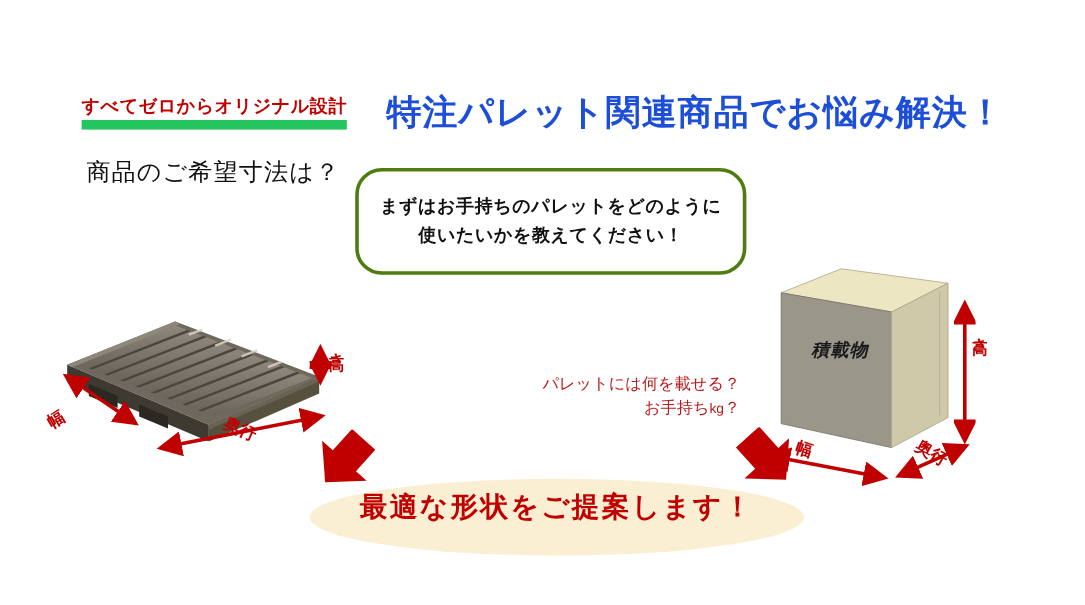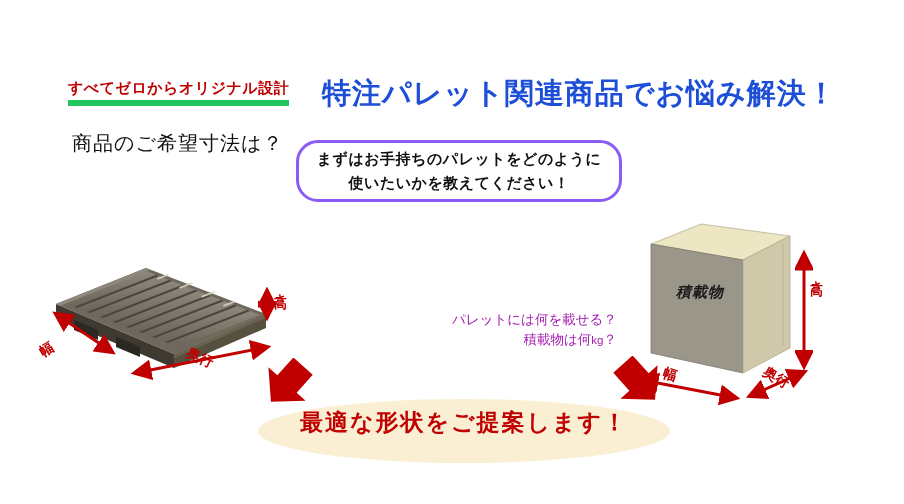--- a/index.html
+++ b/index.html
@@ -20,21 +20,21 @@
   .abs { position: absolute; }
 
   
   #tagline {
     left: 68px;
     top: 79px;
     font-size: 15px;
     font-weight: bold;
     color: #C00000;
     letter-spacing: 0.5px;
-    border-bottom: 6px solid #22c55e;
+    border-bottom: 8px solid #22c55e;
     padding-bottom: 2px;
     white-space: nowrap;
   }
 
   
   #headline {
     left: 322px;
     top: 74px;
     font-size: 29px;
     font-weight: bold;
@@ -52,22 +52,22 @@
     letter-spacing: 1px;
     white-space: nowrap;
     text-align: right;
   }
 
   
   #bubble {
     left: 296px;
     top: 140px;
     width: 326px;
-    height: 62px;
-    border: 3px solid #8b5cf6;
+    height: 89px;
+    border: 3px solid #4d7c0f;
     border-radius: 22px;
     background: #ffffff;
     box-sizing: border-box;
     display: flex;
     flex-direction: column;
     align-items: center;
     justify-content: center;
   }
   #bubble .line {
     font-size: 15px;
@@ -87,21 +87,21 @@
     line-height: 20px;
     white-space: nowrap;
   }
   #pallet-desc .l2 { padding-left: 5px; }
 
   
   #load-q {
     left: 452px;
     top: 310px;
     font-size: 13.5px;
-    color: #a21caf;
+    color: #b91c1c;
     line-height: 20px;
     white-space: nowrap;
     text-align: right;
   }
   #load-q .unit { font-size: 11.5px; }
 
   
   #ellipse {
     left: 258px;
     top: 399px;
@@ -168,21 +168,21 @@
   <div class="abs" id="question">商品のご希望寸法は？</div>
 
   <div class="abs" id="bubble">
     <div class="line">まずはお手持ちのパレットをどのように</div>
     <div class="line">使いたいかを教えてください！</div>
   </div>
 
 
   <div class="abs" id="load-q">
     <div>パレットには何を載せる？</div>
-    <div><span>積載物は何</span><span class="unit">kg</span><span>？</span></div>
+    <div><span>お手持ち</span><span class="unit">kg</span><span>？</span></div>
   </div>
 
   <svg class="abs" style="left:38px; top:258px;" width="250" height="110">
     <defs>
       <linearGradient id="slatTop" x1="0" y1="0" x2="0" y2="1">
         <stop offset="0%" stop-color="#8d877c"></stop>
         <stop offset="100%" stop-color="#6b6459"></stop>
       </linearGradient>
       <linearGradient id="deckSide" x1="0" y1="0" x2="0" y2="1">
         <stop offset="0%" stop-color="#756e63"></stop>

